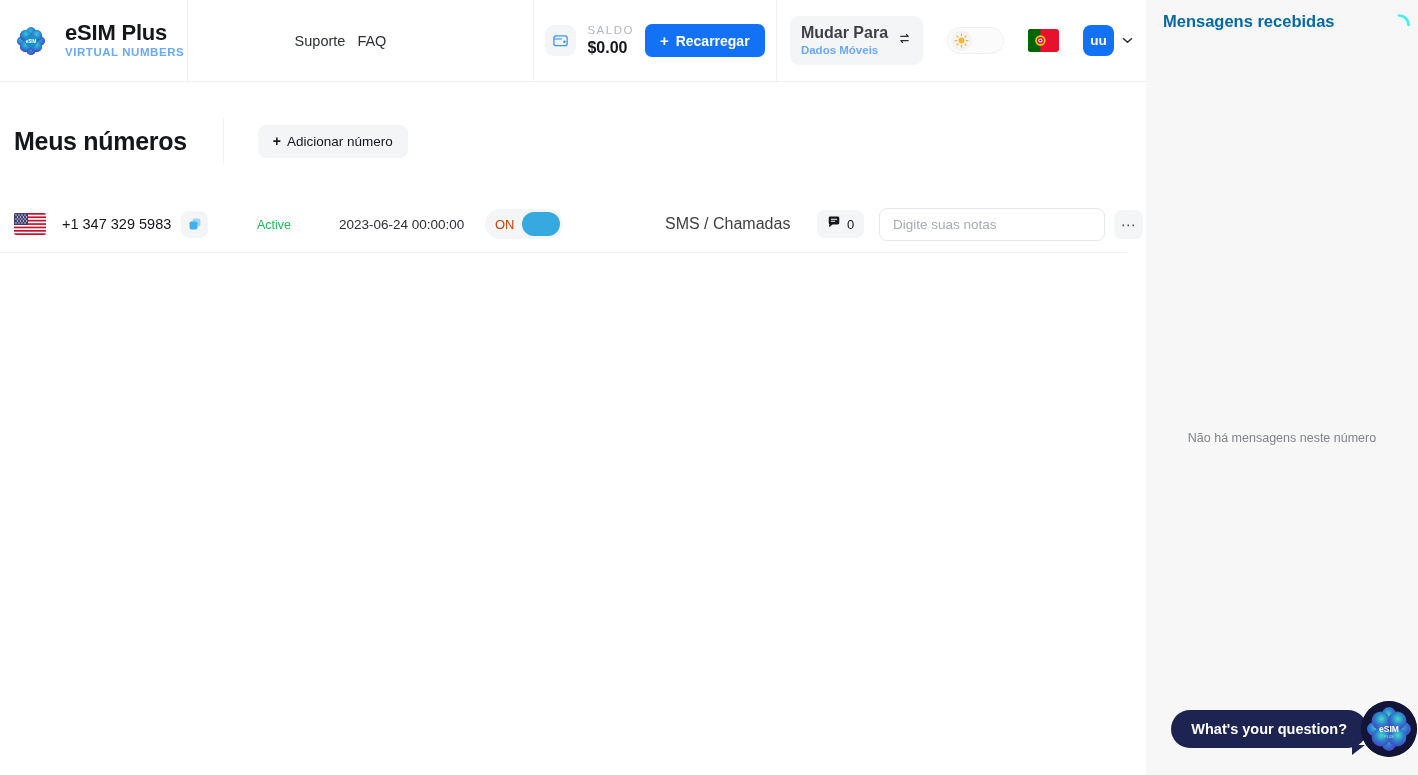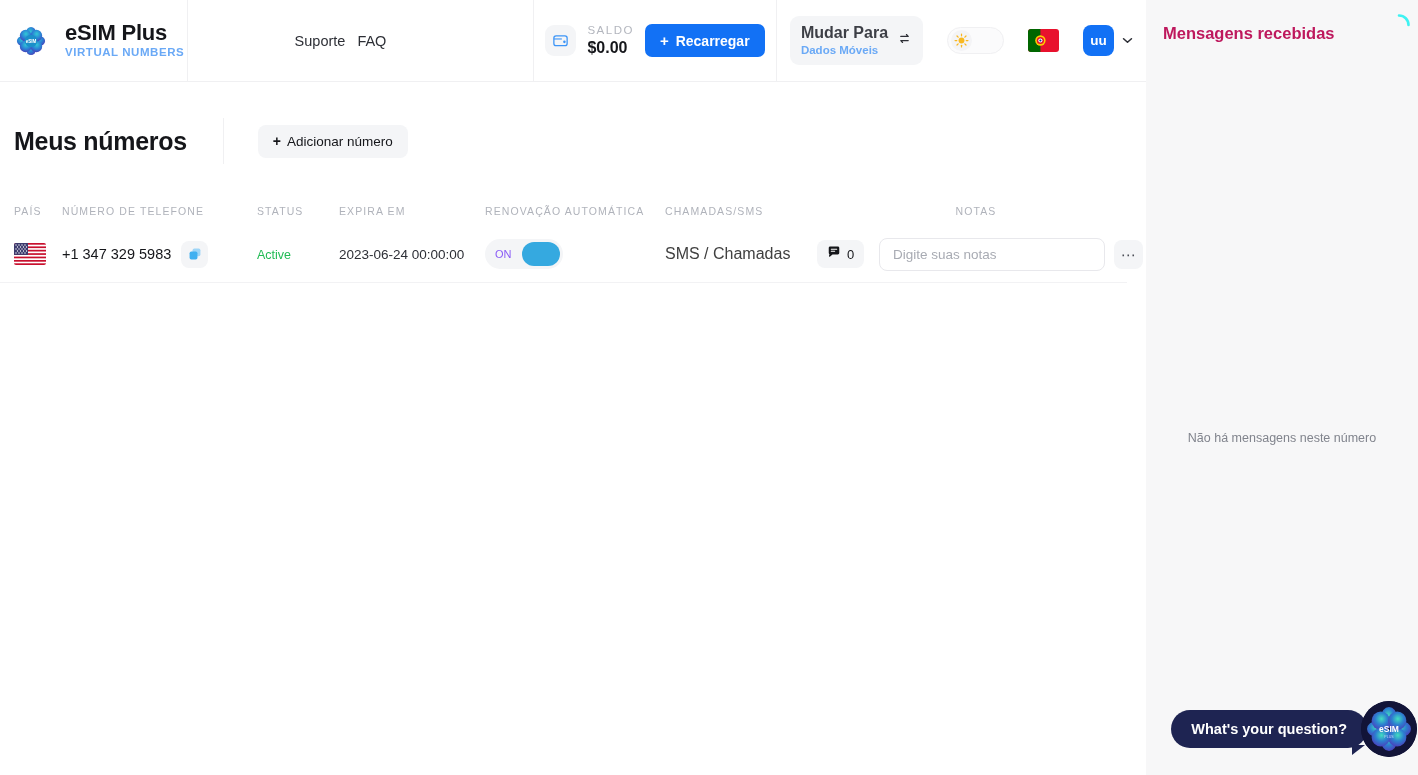--- a/index.html
+++ b/index.html
@@ -297,21 +297,21 @@
     display: flex; align-items: center; justify-content: center; cursor: pointer;
   }
   .status-active { font-size: 12.5px; color: #22bb55; }
   .expires-txt { font-size: 13.5px; color: #2d2f36; }
 
   .renew-toggle {
     width: 78px; height: 30px; border-radius: 16px; background: #f4f5f7;
     display: flex; align-items: center; justify-content: space-between;
     padding: 0 3px 0 10px; box-sizing: border-box; cursor: pointer;
   }
-  .rt-label { font-size: 11px; color: #8b5cf6; font-weight: 500; }
+  .rt-label { font-size: 13px; color: #c2410c; font-weight: 500; }
   .rt-knob { width: 38px; height: 24px; border-radius: 13px; background: #35a9e0; }
 
   .calls-txt { font-size: 16px; color: #404040; }
   .msg-badge {
     display: inline-flex; align-items: center; gap: 6px;
     background: #f4f5f7; border-radius: 8px; height: 28px; padding: 0 10px;
     cursor: pointer;
   }
   .msg-badge-count { font-size: 13px; color: #15161a; }
 
@@ -323,22 +323,22 @@
   .notes-input::placeholder { color: #a8abb3; }
   .more-btn {
     width: 29px; height: 29px; border-radius: 8px; background: #f4f5f7;
     display: flex; align-items: center; justify-content: center;
     color: #4b4e56; font-size: 15px; line-height: 1; cursor: pointer;
     letter-spacing: 0.5px;
   }
 
   
   .msg-title {
-    position: absolute; left: 17px; top: 24px;
-    font-size: 16.5px; font-weight: 700; color: #be185d; margin: 0;
+    position: absolute; left: 17px; top: 12px;
+    font-size: 16.5px; font-weight: 700; color: #0369a1; margin: 0;
   }
   .spinner {
     position: absolute; right: 6px; top: 12px;
     width: 26px; height: 26px;
   }
   .msg-empty {
     position: absolute; top: 431px; left: 0; width: 272px;
     text-align: center; font-size: 12.5px; color: #81848d;
   }
 
@@ -492,31 +492,20 @@
       <h1 class="page-title">Meus números</h1>
       <span class="head-divider"></span>
       <button class="add-btn">
         <span class="plus-glyph">+</span>
         <span>Adicionar número</span>
       </button>
     </div>
 
     <div class="tbl">
 
-      <div class="tbl-row tbl-head">
-        <div class="th c-country">PAÍS</div>
-        <div class="th c-phone">NÚMERO DE TELEFONE</div>
-        <div class="th c-status">STATUS</div>
-        <div class="th c-expires">EXPIRA EM</div>
-        <div class="th c-renew">RENOVAÇÃO AUTOMÁTICA</div>
-        <div class="th c-calls">CHAMADAS/SMS</div>
-        <div class="th c-badge"></div>
-        <div class="th c-notes" style="text-align:center;">NOTAS</div>
-        <div class="th c-more"></div>
-      </div>
 
       <div class="tbl-row tbl-body-row">
 
         <div class="c-country">
           <span class="flag-us">
             <svg width="32" height="22" viewBox="0 0 32 22">
               <rect width="32" height="22" fill="#ffffff"></rect>
               <g fill="#c8102e">
                 <rect y="0" width="32" height="1.7"></rect>
                 <rect y="3.4" width="32" height="1.7"></rect>

